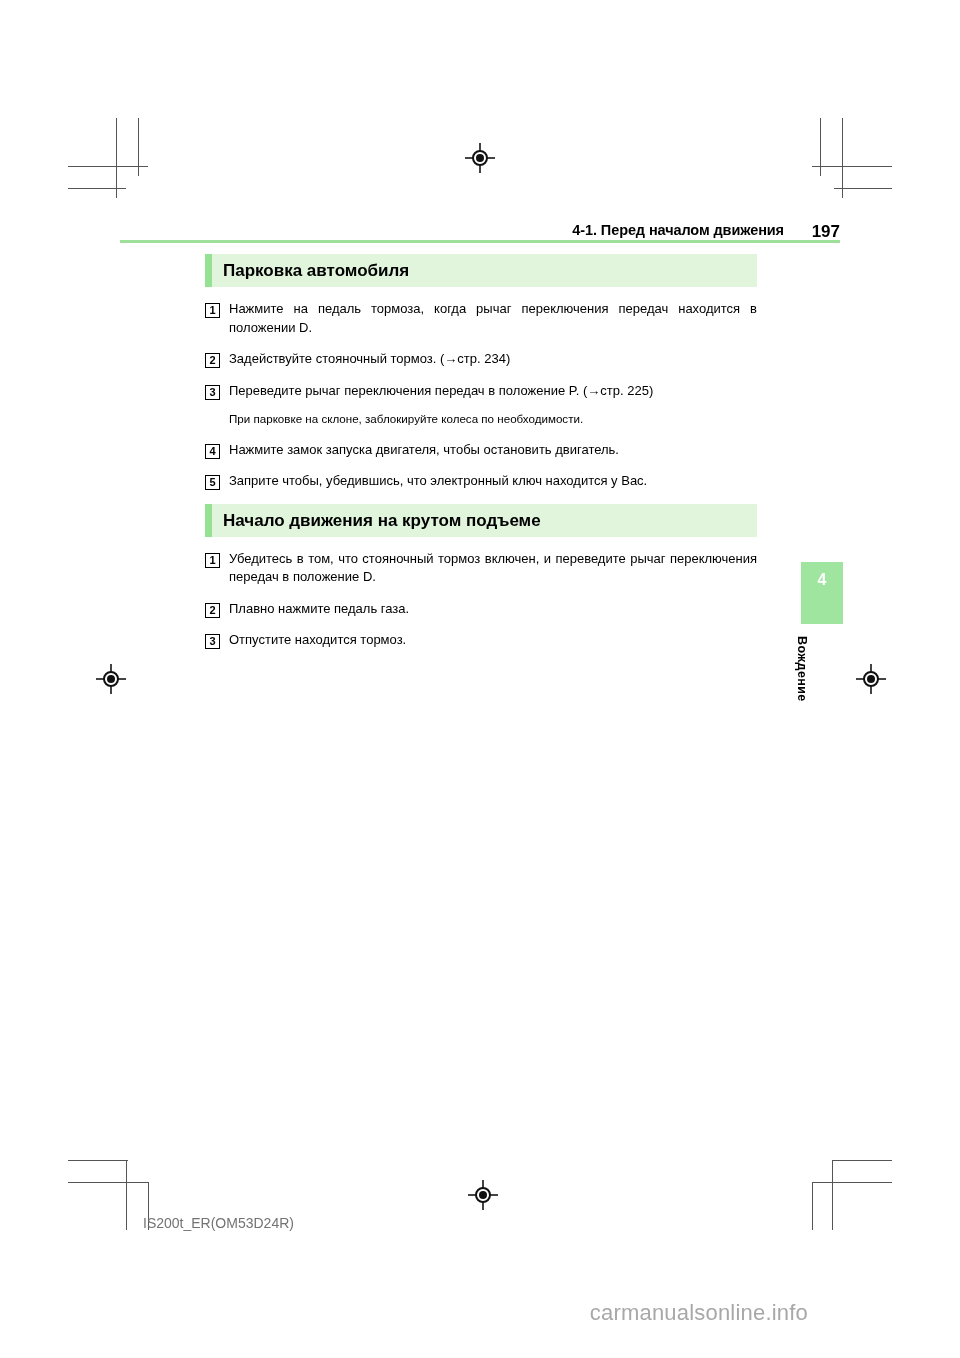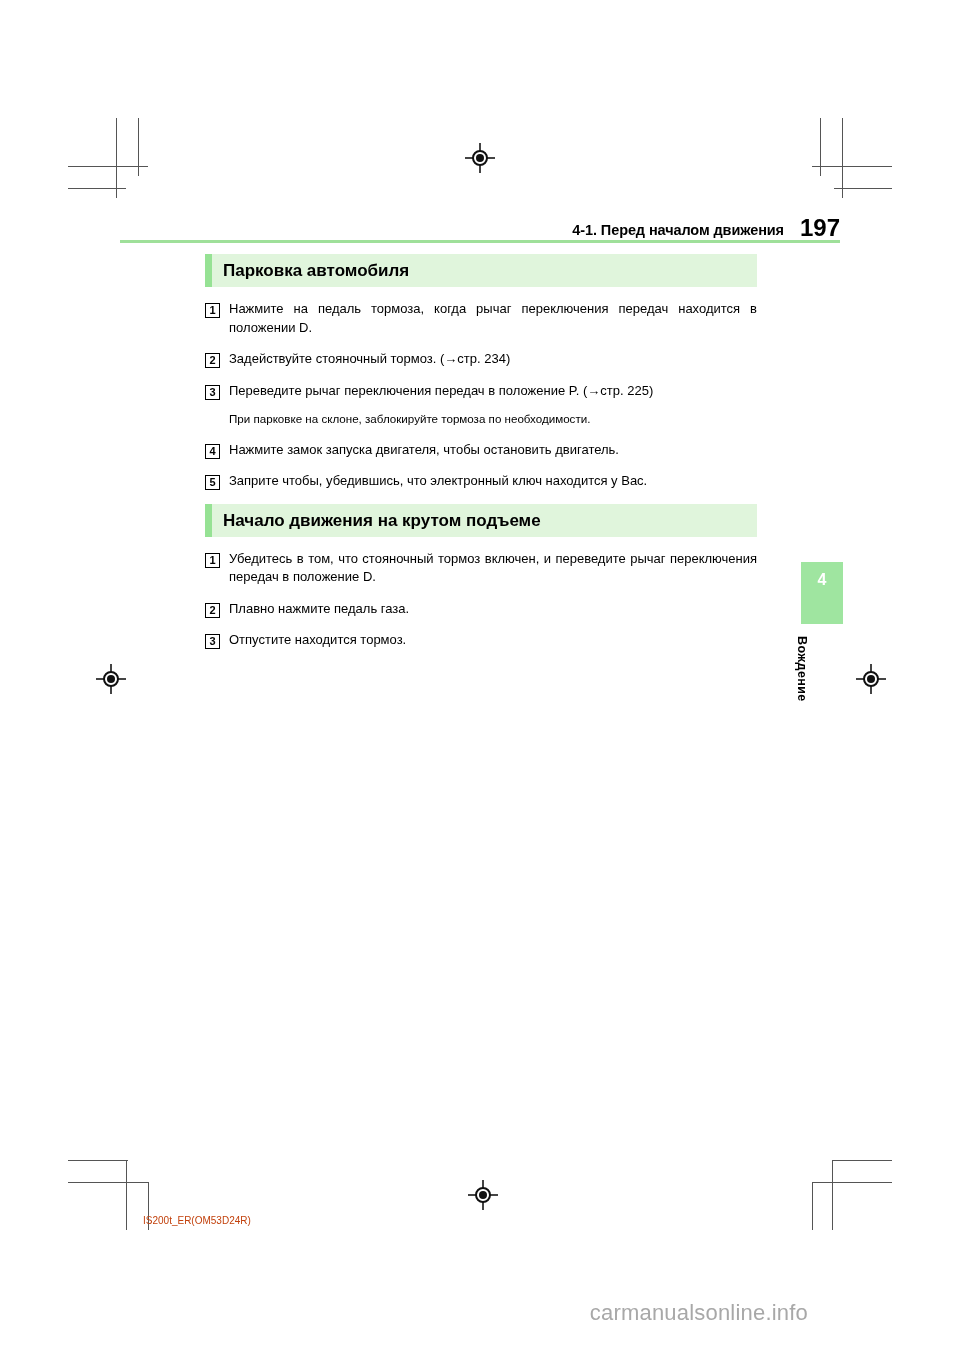--- a/index.html
+++ b/index.html
@@ -102,21 +102,21 @@
     gap: 8px;
   }
   .header-title {
     font-size: 14.5px;
     font-weight: bold;
     letter-spacing: -0.1px;
     line-height: 1;
     padding-bottom: 3px;
   }
   .header-pageno {
-    font-size: 24px;
+    font-size: 17px;
     font-weight: bold;
     line-height: 1;
     min-width: 48px;
     text-align: right;
   }
   .header-rule {
     position: absolute;
     left: 120px;
     top: 240px;
     width: 720px;
@@ -210,23 +210,23 @@
     letter-spacing: 0.4px;
     color: #000000;
     white-space: nowrap;
   }
 
   
   .footer-code {
     position: absolute;
     left: 143px;
     top: 1216px;
-    font-size: 10px;
+    font-size: 14px;
     line-height: 1;
-    color: #c2410c;
+    color: #737373;
   }
 
   .watermark {
     position: absolute;
     left: 0;
     top: 1300px;
     width: 824px;
     text-align: right;
     padding-right: 16px;
     box-sizing: border-box;
@@ -307,21 +307,21 @@
 
     <div class="step">
       <div class="step-num">2</div>
       <div class="step-body nojust">Задействуйте стояночный тормоз. (→стр. 234)</div>
     </div>
 
     <div class="step">
       <div class="step-num">3</div>
       <div class="step-body nojust">Переведите рычаг переключения передач в положение P. (→стр. 225)</div>
     </div>
-    <div class="note">При парковке на склоне, заблокируйте тормоза по необходимости.</div>
+    <div class="note">При парковке на склоне, заблокируйте колеса по необходимости.</div>
 
     <div class="step">
       <div class="step-num">4</div>
       <div class="step-body nojust">Нажмите замок запуска двигателя, чтобы остановить двигатель.</div>
     </div>
 
     <div class="step">
       <div class="step-num">5</div>
       <div class="step-body">Заприте чтобы, убедившись, что электронный ключ находится у Вас.</div>
     </div>

